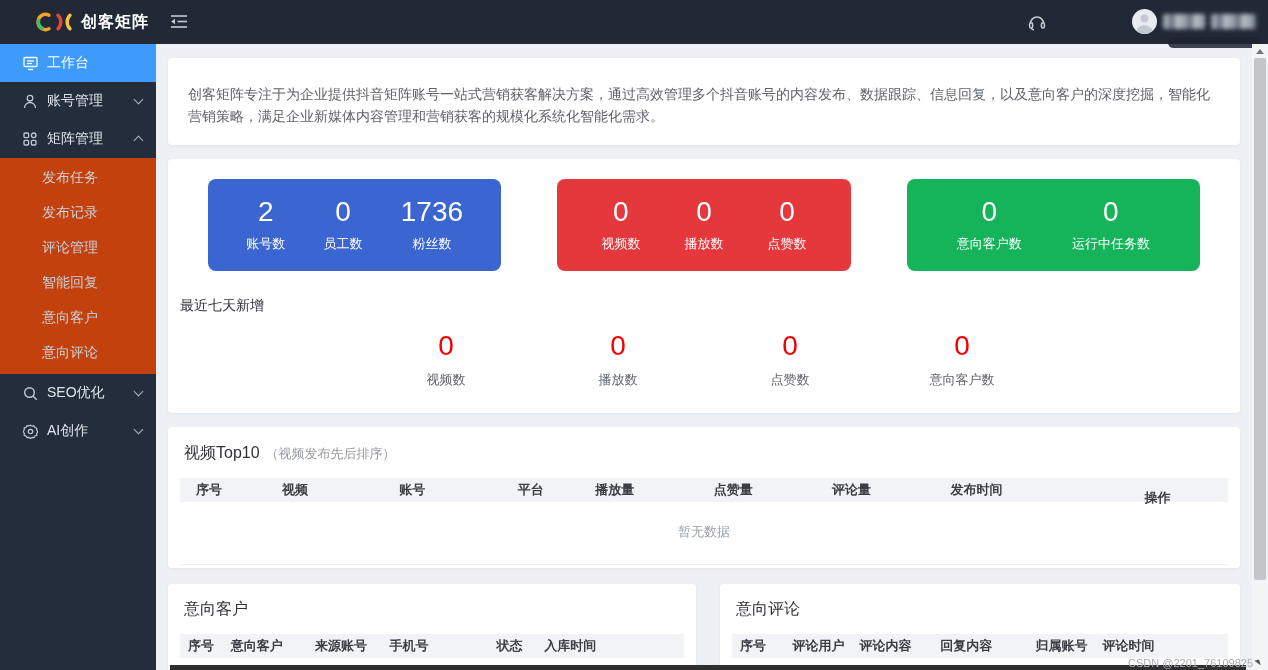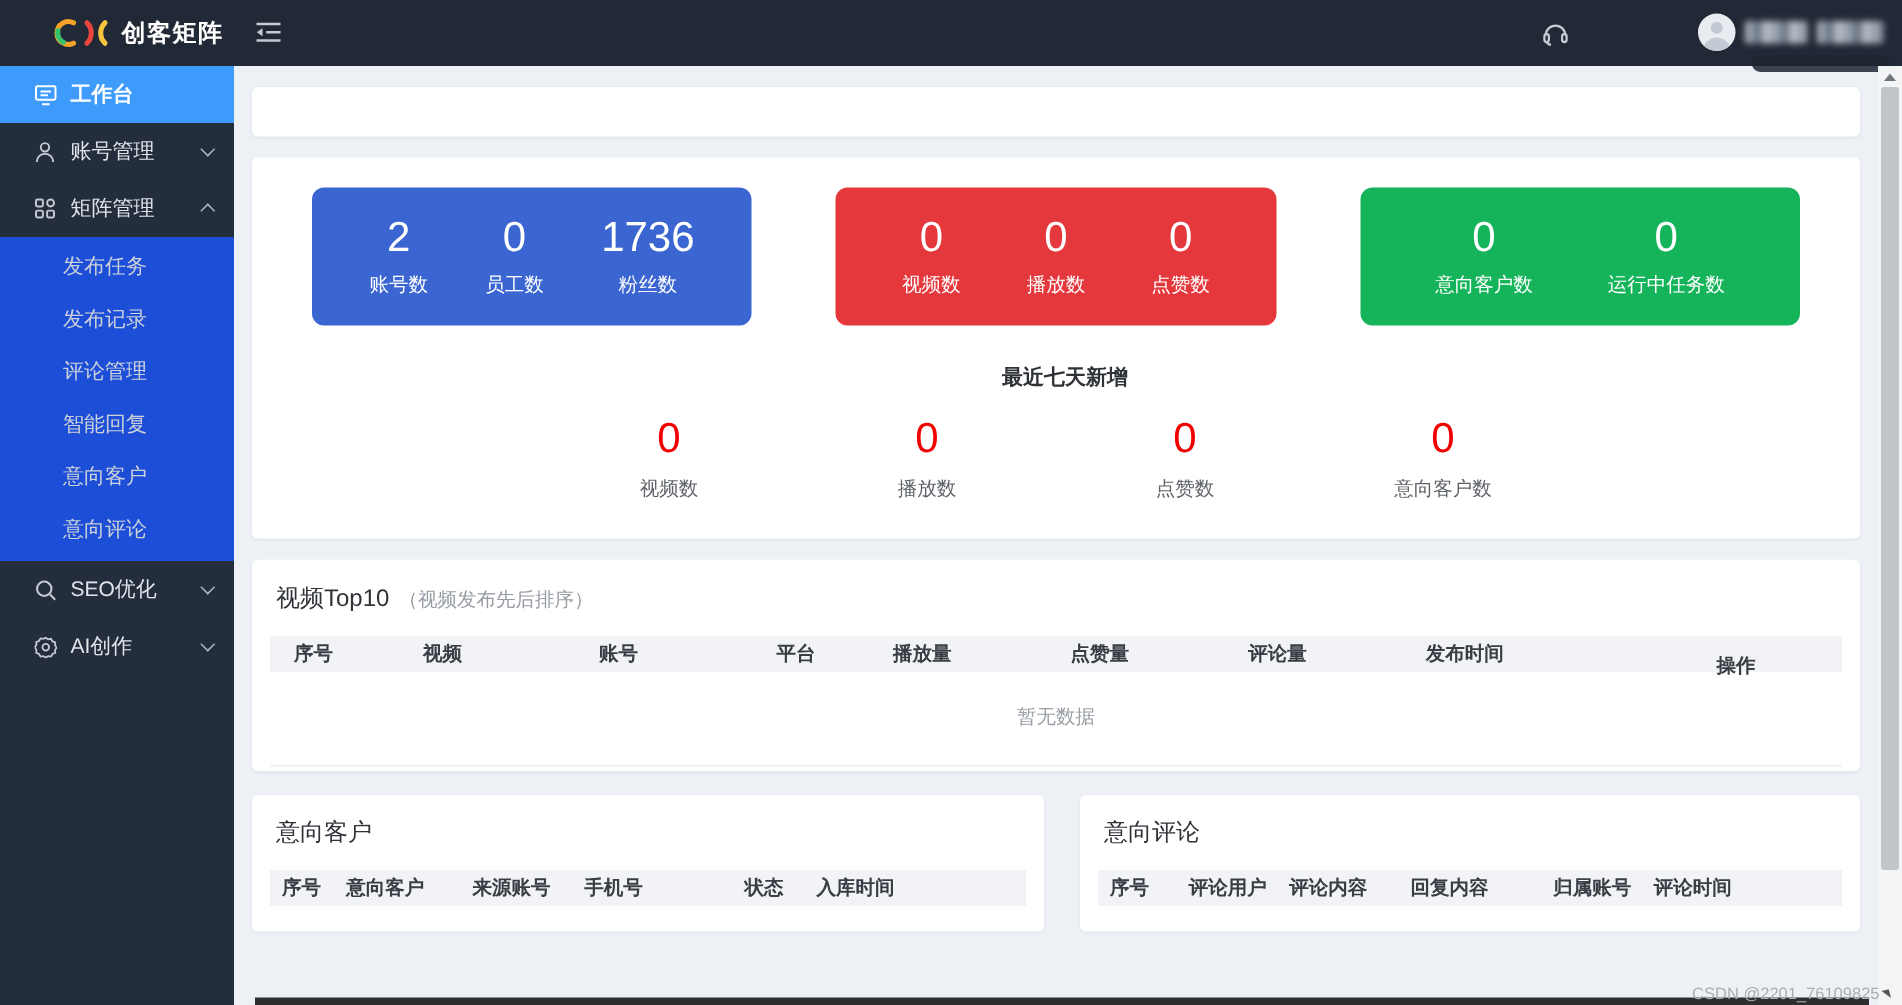--- a/index.html
+++ b/index.html
@@ -23,39 +23,39 @@
      filter:blur(2px);}
   .username-blur i:nth-child(1){width:42px;}
   .username-blur i:nth-child(2){width:45px;}
   .dropdown-hint{position:absolute;left:1168px;top:37px;width:92px;height:11px;border-radius:8px;background:#1d2430;opacity:.85;}
   
   aside{position:absolute;top:44px;left:0;width:156px;bottom:0;background:#232d3c;z-index:5;}
   .side-item{height:38px;display:flex;align-items:center;padding:0 14px 0 22px;color:#dfe3ea;font-size:14px;cursor:pointer;}
   .side-item .s-icon{width:16px;height:16px;display:flex;align-items:center;justify-content:center;color:#c3c9d2;}
   .side-item.active .s-icon{color:#fff;}
   .side-item .s-label{margin-left:9px;flex:1;}
-  .side-item.active{background:#3e9bfc;color:#fff;font-weight:bold;}
+  .side-item.active{background:#3e9bfc;color:#fff;}
   .chev{width:6px;height:6px;border-right:1.4px solid #aeb4bf;border-bottom:1.4px solid #aeb4bf;display:inline-block;}
   .chev.down{transform:rotate(45deg);margin-top:-3px;}
   .chev.up{transform:rotate(-135deg);margin-top:3px;}
   .submenu{background:#141a23;padding:2px 0 4px;}
   .sub-item{height:35px;line-height:35px;padding-left:42px;color:#ccd1d9;font-size:14px;cursor:pointer;}
   
   main{position:absolute;left:156px;top:44px;right:0;bottom:0;padding:14px 28px 0 12px;box-sizing:border-box;overflow:hidden;}
   .card{background:#fff;border-radius:4px;box-shadow:0 1px 3px rgba(0,0,0,.05);margin-bottom:14px;}
   .intro{padding:15px 20px 18px;}
   .intro h1{margin:0;font-size:16px;font-weight:400;color:#2f3338;}
   .intro p{margin:10px 0 0;font-size:14px;color:#5f6368;line-height:22px;}
   .stats{padding:20px 0 24px;}
   .stat-cards{display:flex;gap:56px;padding:0 40px;}
   .stat-card{flex:1;height:92px;border-radius:8px;color:#fff;display:flex;align-items:center;justify-content:space-evenly;}
   .stat-item{text-align:center;}
   .stat-value{font-size:28px;line-height:30px;}
   .stat-label{font-size:13px;margin-top:8px;}
-  .recent-title{margin:26px 0 0 12px;font-size:14px;font-weight:700;color:#2f3338;text-align:center;}
+  .recent-title{margin:26px 0 0 12px;font-size:14px;font-weight:400;color:#2f3338;}
   .recent-row{display:flex;justify-content:center;gap:76px;margin-top:16px;}
   .recent-item{width:96px;text-align:center;}
   .recent-value{font-size:28px;line-height:30px;color:#f20000;}
   .recent-label{font-size:13px;color:#5f6368;margin-top:10px;}
   .top10{padding:13px 12px 0;height:128px;box-sizing:content-box;}
   .card-title-row{padding:3px 4px 14px;display:flex;align-items:baseline;}
   .card-title{font-size:16px;color:#2f3338;}
   .card-subtitle{font-size:13px;color:#969aa2;margin-left:6px;}
   .thead{display:flex;background:#f2f3f7;height:24px;align-items:center;}
   .th{font-size:13px;font-weight:700;color:#3a3e44;padding-left:16px;box-sizing:border-box;white-space:nowrap;overflow:hidden;}
@@ -167,21 +167,21 @@
         <svg width="14" height="14" viewBox="0 0 14 14" fill="none" stroke="currentColor" stroke-width="1.3">
           <rect x="1" y="1" width="4.6" height="4.6" rx="1"></rect>
           <rect x="8.4" y="1" width="4.6" height="4.6" rx="2.3"></rect>
           <rect x="1" y="8.4" width="4.6" height="4.6" rx="1"></rect>
           <rect x="8.4" y="8.4" width="4.6" height="4.6" rx="1"></rect>
         </svg>
       </span>
       <span class="s-label">矩阵管理</span>
       <span class="chev up"></span>
     </div>
-    <div class="submenu" style="background: #1d4ed8;">
+    <div class="submenu" style="background: #c2410c;">
       <div class="sub-item">发布任务</div>
       <div class="sub-item">发布记录</div>
       <div class="sub-item">评论管理</div>
       <div class="sub-item">智能回复</div>
       <div class="sub-item">意向客户</div>
       <div class="sub-item">意向评论</div>
     </div>
     <div class="side-item">
       <span class="s-icon">
         <svg width="15" height="15" viewBox="0 0 15 15" fill="none" stroke="currentColor" stroke-width="1.4">
@@ -199,20 +199,21 @@
           <path d="M7.5 1.2 l1.6 1 1.9-.3 1 1.7 1.8.7-.1 1.9 1.1 1.6-1.1 1.6.1 1.9-1.8.7-1 1.7-1.9-.3-1.6 1-1.6-1-1.9.3-1-1.7-1.8-.7.1-1.9L.2 7.5l1.1-1.6-.1-1.9 1.8-.7 1-1.7 1.9.3z"></path>
         </svg>
       </span>
       <span class="s-label">AI创作</span>
       <span class="chev down"></span>
     </div>
   </aside>
 
 <main>
   <section class="card intro">
+    <p>创客矩阵专注于为企业提供抖音矩阵账号一站式营销获客解决方案，通过高效管理多个抖音账号的内容发布、数据跟踪、信息回复，以及意向客户的深度挖掘，智能化营销策略，满足企业新媒体内容管理和营销获客的规模化系统化智能化需求。</p>
   </section>
 
   <section class="card stats">
     <div id="stat-cards" class="stat-cards">
         <div class="stat-card" style="background: rgb(59, 102, 209);">
           <div class="stat-item">
             <div class="stat-value">2</div>
             <div class="stat-label">账号数</div>
           </div>
           <div class="stat-item">

